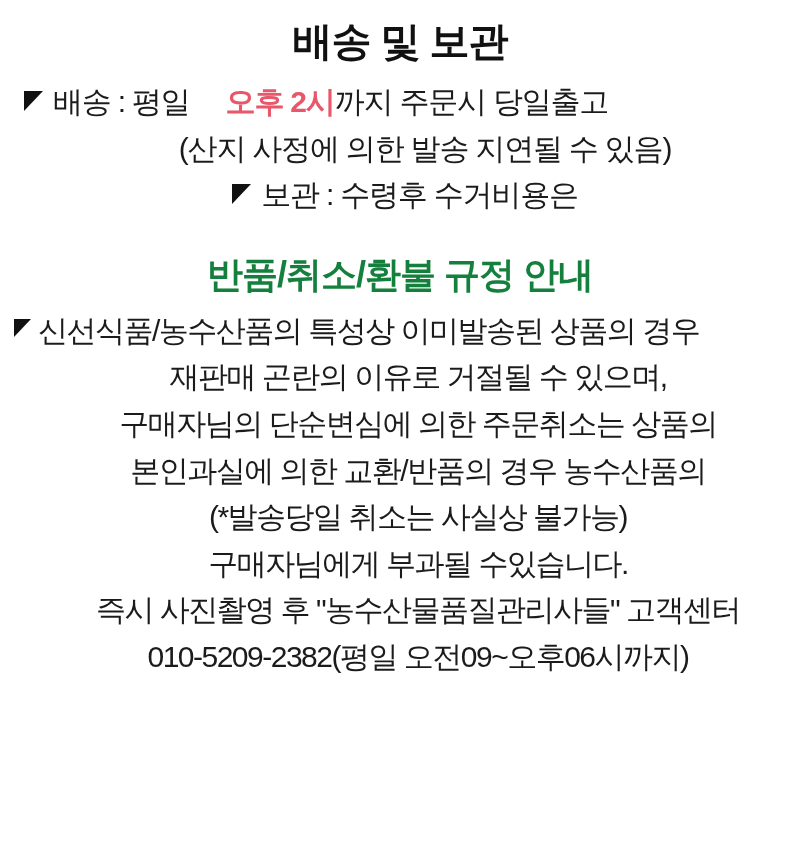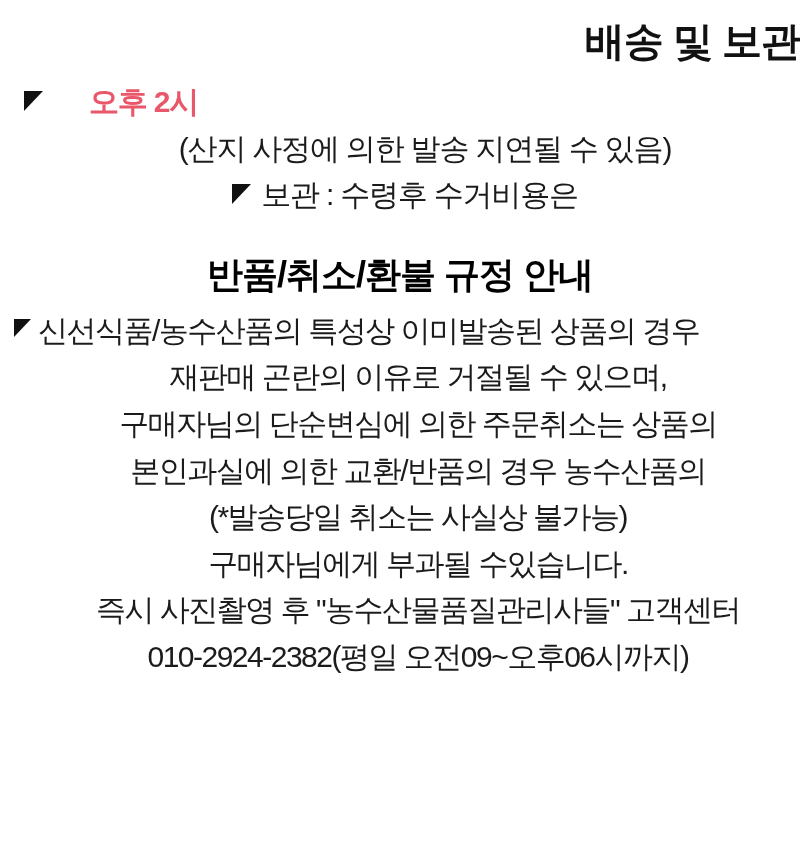--- a/index.html
+++ b/index.html
@@ -15,34 +15,34 @@
     overflow: hidden;
   }
   .page {
     width: 800px;
     height: 846px;
     position: relative;
     box-sizing: border-box;
   }
 
   .title {
-    text-align: right;
+    text-align: center;
     font-size: 40px;
     font-weight: bold;
     letter-spacing: -1px;
     color: #111111;
     margin-top: 14px;
   }
 
   .section-title {
     text-align: center;
     font-size: 36px;
     font-weight: bold;
     letter-spacing: -1px;
-    color: #000000;
+    color: #15803d;
     margin-top: 34px;
     margin-bottom: 10px;
   }
 
   .block {
     padding-left: 24px;
     padding-right: 14px;
   }
 
   .line {
@@ -104,21 +104,23 @@
 <body>
 
 <div class="page">
 
   <div class="title">배송 및 보관</div>
 
   <div class="block">
 
     <div class="line shipping row-gap-a">
       <span class="bullet"></span>
+      <span class="txt">배송 : 평일 </span>
         <span class="txt hl">오후 2시</span>
+        <span class="txt">까지 주문시 당일출고</span>
     </div>
 
     <div class="line shipping indent row-gap-c">
       <span class="txt">(산지 사정에 의한 발송 지연될 수 있음)</span>
     </div>
 
     <div class="line shipping row-gap-c">
       <span class="bullet"></span>
       <span class="txt">보관 : 수령후 수거비용은</span>
     </div>
@@ -153,18 +155,18 @@
     <div class="line policy indent-small row-gap-c">
       <span class="txt">구매자님에게 부과될 수있습니다.</span>
     </div>
 
 
     <div class="line policy indent-small row-gap-c">
       <span class="txt">즉시 사진촬영 후 "농수산물품질관리사들" 고객센터</span>
     </div>
 
     <div class="line policy indent-small row-gap-c">
-      <span class="txt">010-2924-2382(평일 오전09~오후06시까지)</span>
+      <span class="txt">010-5209-2382(평일 오전09~오후06시까지)</span>
     </div>
 
   </div>
 
 </div>
 
 </body></html>

